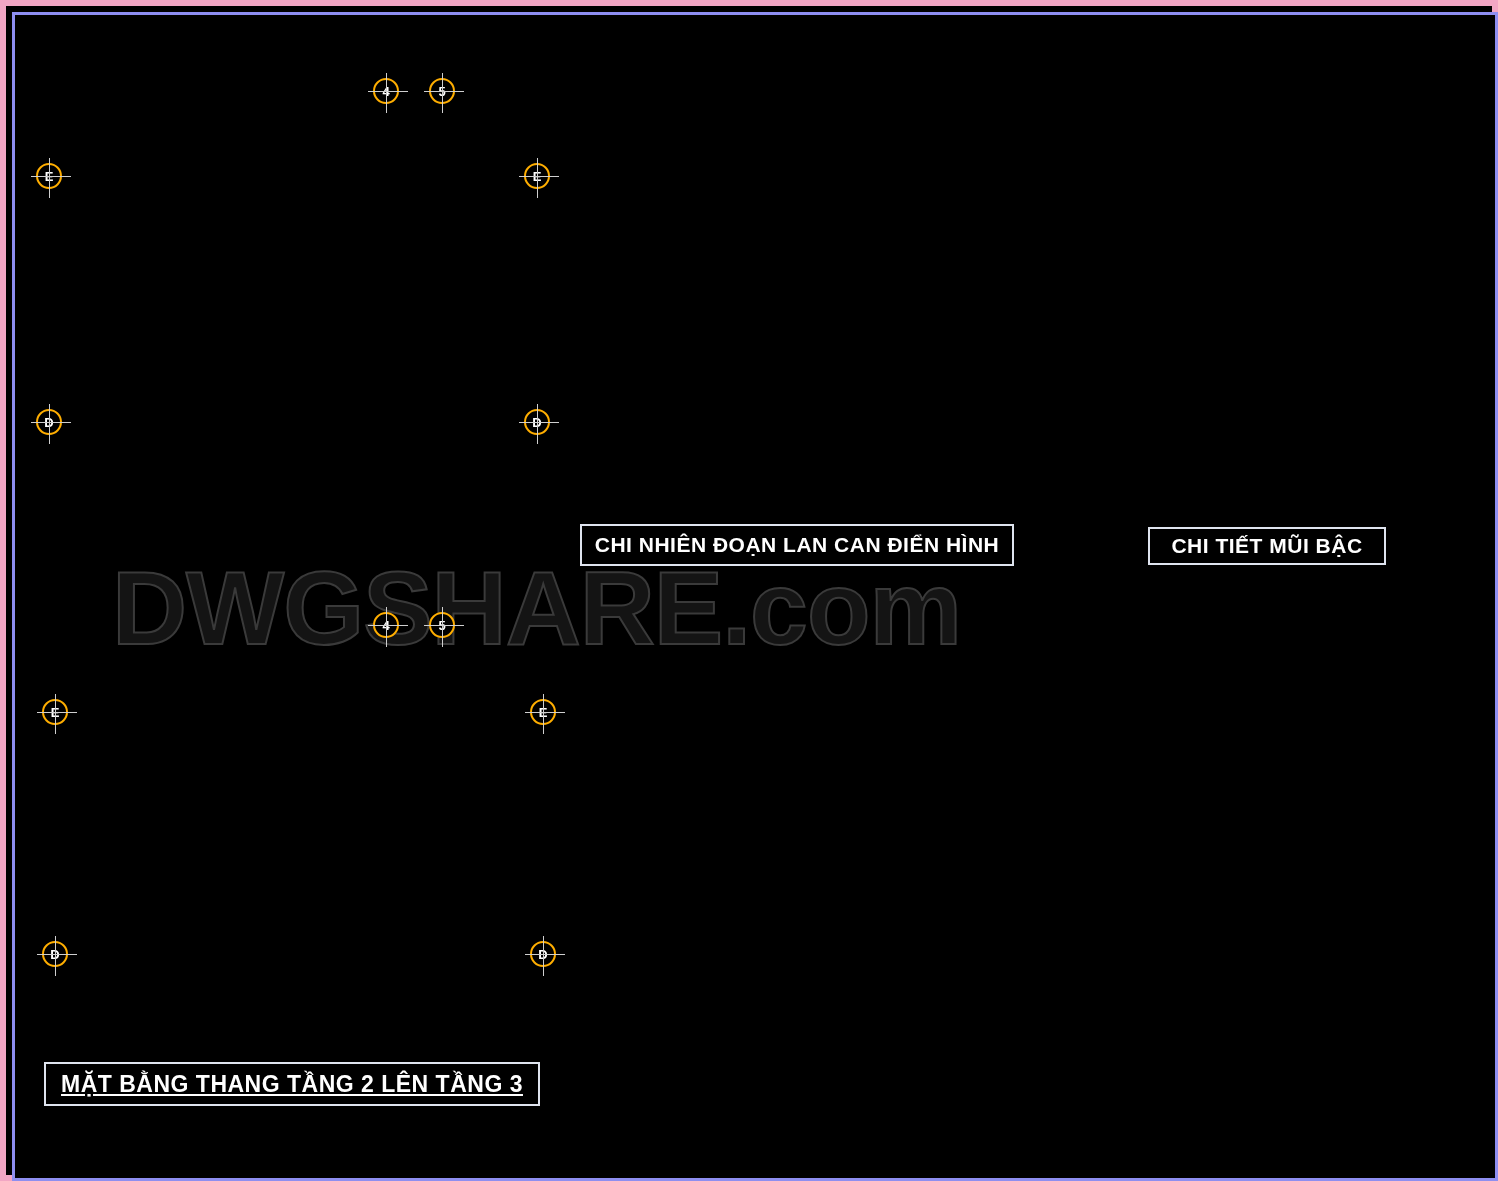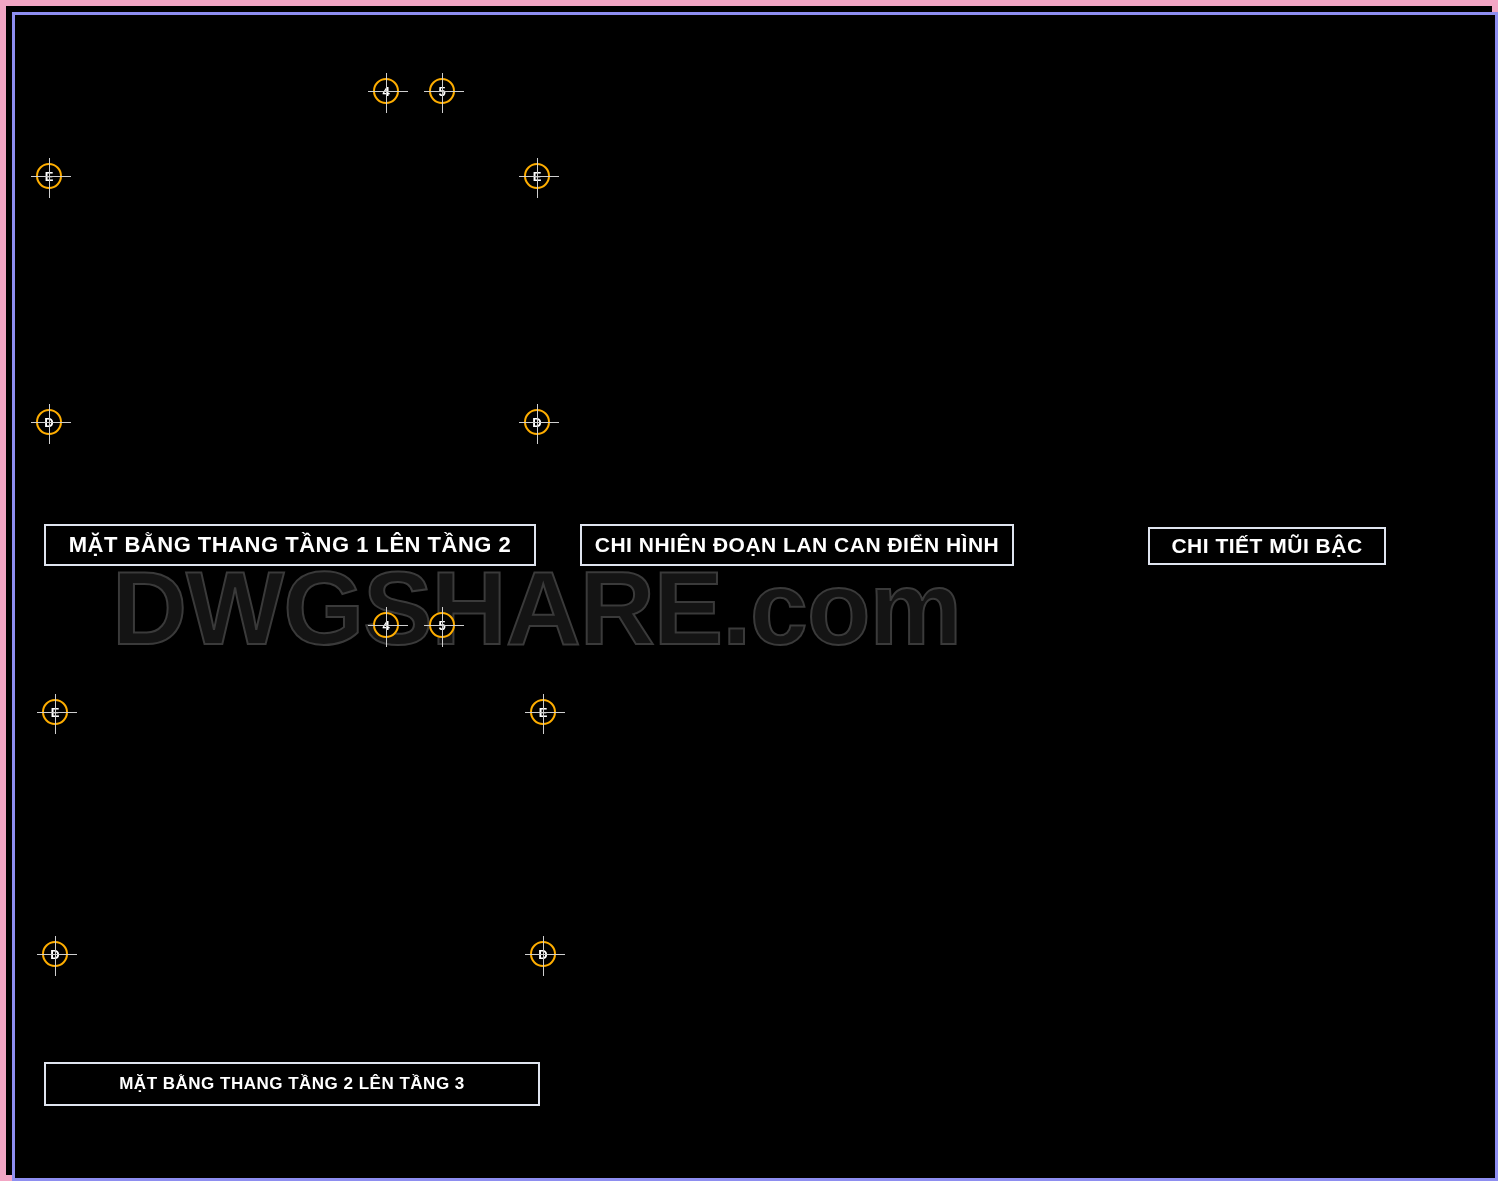--- a/index.html
+++ b/index.html
@@ -35,21 +35,21 @@
   
   .titlebox {
     position:absolute; border:2px solid #dfe4ef; background:#000;
     color:#ffffff; font-weight:bold; font-family:"Liberation Sans", sans-serif;
     display:flex; align-items:center; justify-content:center;
     z-index:8; letter-spacing:0.5px;
   }
   #title-plan1 { left:44px;  top:524px;  width:492px; height:42px; font-size:22px; }
   #title-rail  { left:580px; top:524px;  width:434px; height:42px; font-size:21px; }
   #title-nose  { left:1148px;top:527px;  width:238px; height:38px; font-size:21px; }
-  #title-plan2 { left:44px;  top:1062px; width:496px; height:44px; font-size:17px; }
+  #title-plan2 { left:44px;  top:1062px; width:496px; height:44px; font-size:23px;text-decoration:underline; }
 
   
   .t { position:absolute; white-space:nowrap; font-family:"Liberation Sans", sans-serif; }
   .dim   { color:#c6d8ff; font-size:11px; }
   .dim-s { color:#c6d8ff; font-size:9.5px; }
   .num   { color:#ffffff; font-size:13px; font-weight:bold; }
   .note  { color:#ffffff; font-size:11.5px; letter-spacing:0.2px; }
   .angle { color:#bcd2ff; font-size:11px; }
   .lvl   { color:#ffffff; font-size:15px; font-weight:bold; }
   .rot90 { transform-origin:left top; transform:rotate(-90deg); }
@@ -757,21 +757,20 @@
   <div class="t num" style="left:326px; top:876px;">14</div>
   <div class="t num" style="left:350px; top:876px;">13</div>
 
   <div class="t angle rotn" style="left:380px; top:736px; transform:rotate(-42deg);">30</div>
   <div class="t angle rotn" style="left:406px; top:754px; transform:rotate(-24deg);">30</div>
   <div class="t angle rotn" style="left:400px; top:802px; transform:rotate(-72deg);">30</div>
   <div class="t angle rotn" style="left:394px; top:856px; transform:rotate(-112deg);">30</div>
   <div class="t angle rotn" style="left:372px; top:886px; transform:rotate(-140deg);">30</div>
   <div class="t angle rotn" style="left:338px; top:906px; transform:rotate(-162deg);">30</div>
 
-  <div class="titlebox" id="title-plan1">MẶT BẰNG THANG  TẦNG 1 LÊN TẦNG 2</div>
   <div class="titlebox" id="title-rail">CHI NHIÊN ĐOẠN LAN CAN ĐIỂN HÌNH</div>
   <div class="titlebox" id="title-nose">CHI TIẾT MŨI BẬC</div>
   <div class="titlebox" id="title-plan2">MẶT BẰNG THANG  TẦNG 2 LÊN TẦNG 3</div>
 
 </div>
 
 <div id="frame">
   <div id="frameInner"></div>
 </div>
 

